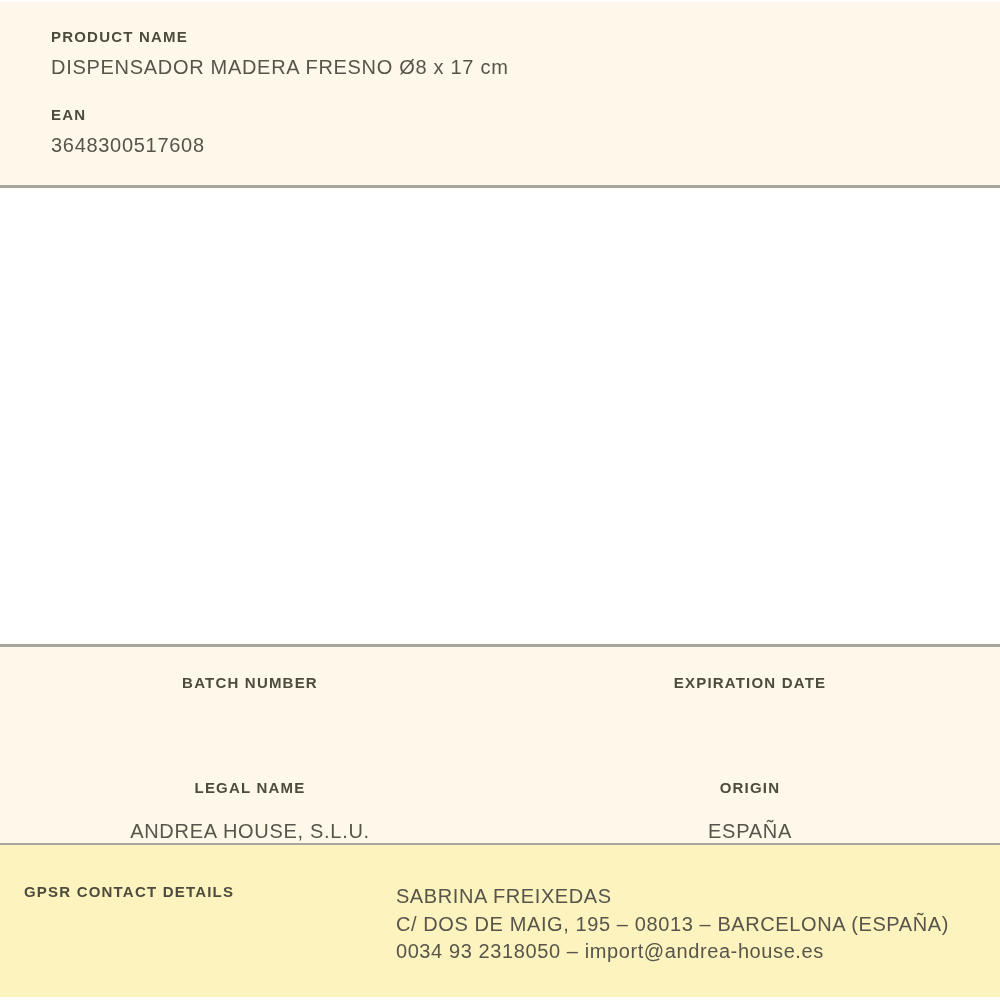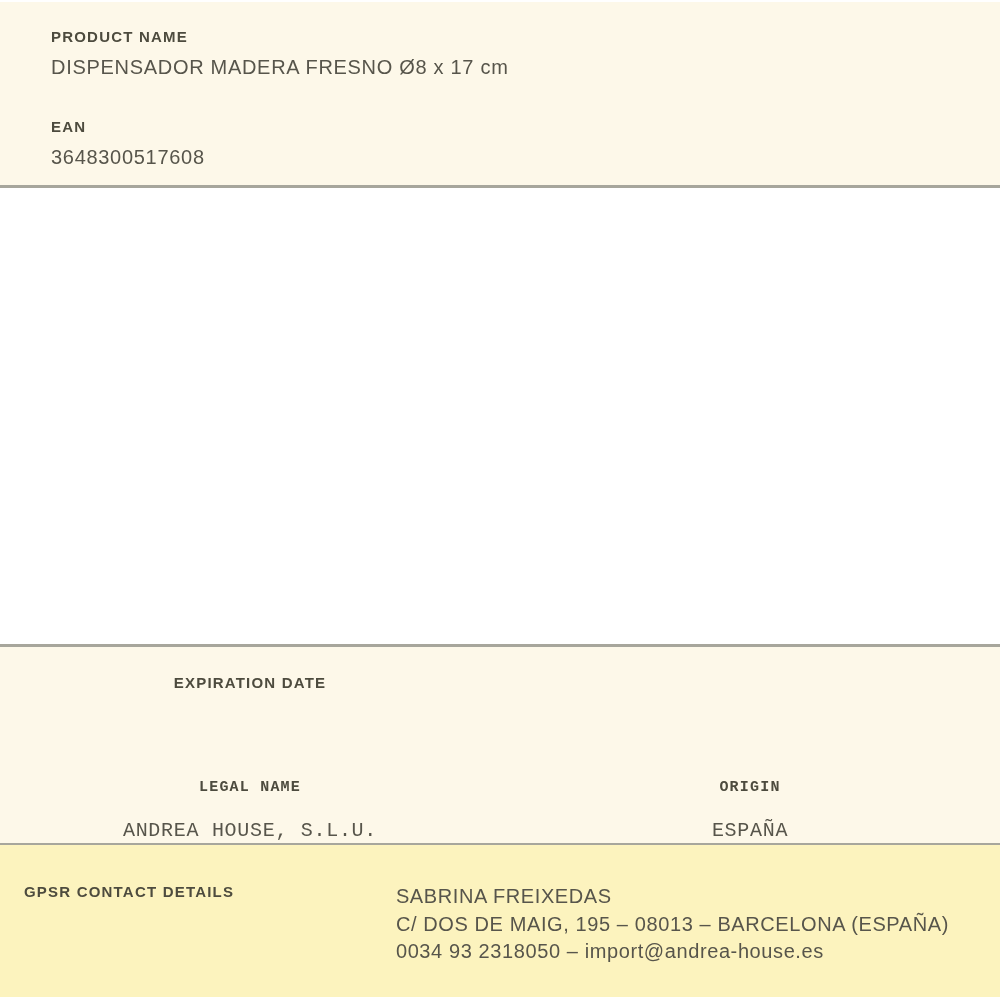--- a/index.html
+++ b/index.html
@@ -51,34 +51,34 @@
     color: #4d4b3e;
   }
   .value {
     font-size: 20px;
     font-weight: normal;
     letter-spacing: 0.7px;
     line-height: 18px;
     color: #57554b;
   }
   .product-panel .value { margin-top: 12px; }
-  .product-panel .field + .field { margin-top: 42px; }
+  .product-panel .field + .field { margin-top: 30px; }
 
   .middle-panel { height: 456px; }
 
   .grid-panel {
     height: 196px;
     padding-top: 27px;
   }
   .info-row {
     display: grid;
     grid-template-columns: 1fr 1fr;
     text-align: center;
   }
-  .info-row + .info-row { margin-top: 44px; font-family: Liberation Mono, monospace; }
+  .info-row + .info-row { margin-top: 44px; }
   .info-cell .value {
     margin-top: 25px;
     min-height: 18px;
   }
 
   .contact-panel {
     height: 152px;
     padding: 38px 51px 0 51px;
     display: flex;
     justify-content: space-between;
@@ -112,20 +112,24 @@
 
   <div class="divider thick"></div>
 
   <section class="panel white middle-panel"></section>
 
   <div class="divider thick"></div>
 
   <section class="panel cream grid-panel">
     <div class="info-row">
       <div class="info-cell">
+        <div class="label">BATCH NUMBER</div>
+        <div class="value"></div>
+      </div>
+      <div class="info-cell">
         <div class="label">EXPIRATION DATE</div>
         <div class="value"></div>
       </div>
     </div>
     <div class="info-row">
       <div class="info-cell">
         <div class="label">LEGAL NAME</div>
         <div class="value">ANDREA HOUSE, S.L.U.</div>
       </div>
       <div class="info-cell">

